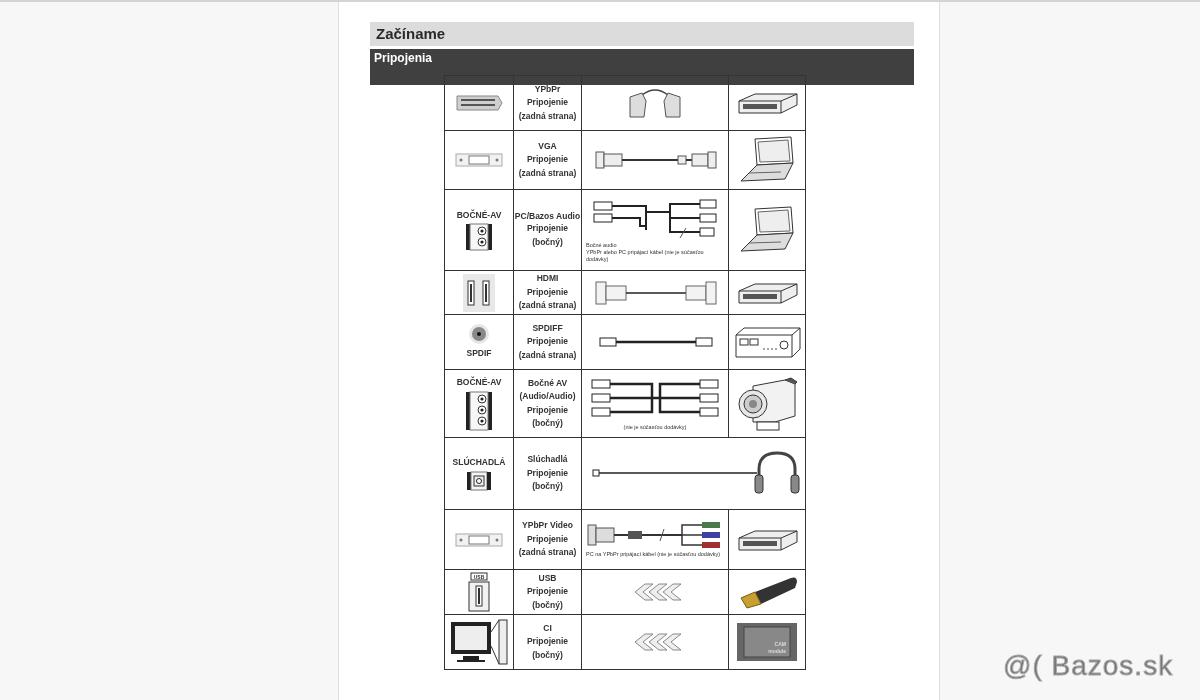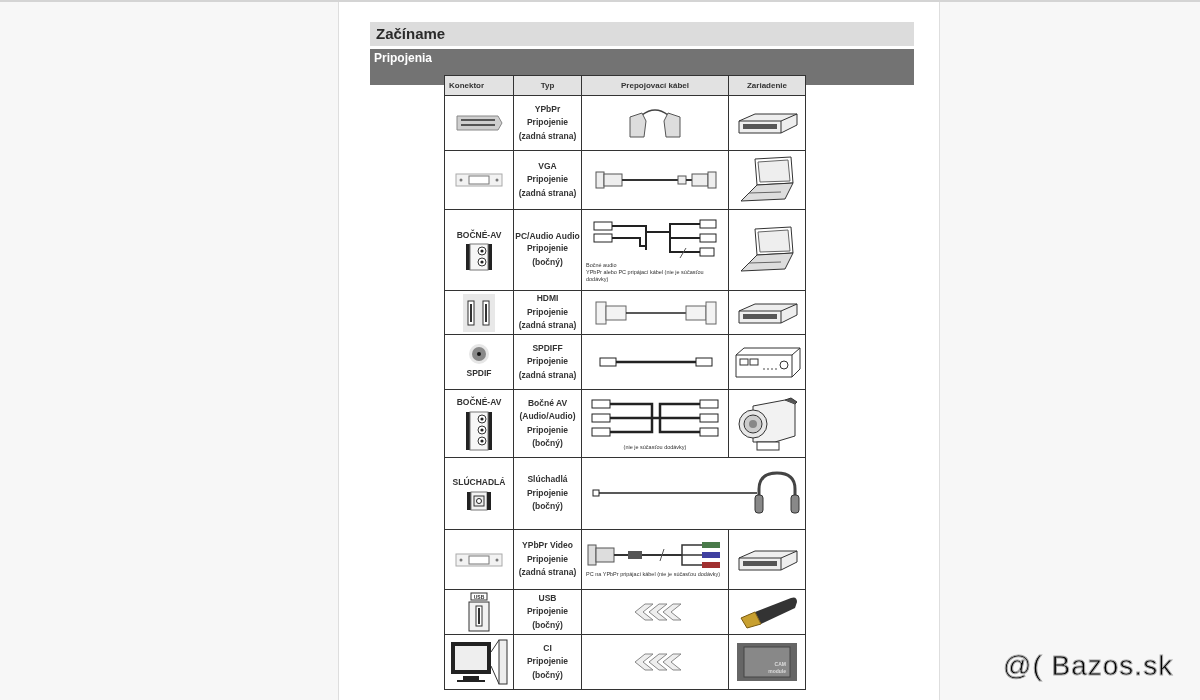--- a/index.html
+++ b/index.html
@@ -1,31 +1,31 @@
 <!DOCTYPE html>
 <html><head>
 <meta charset="utf-8">
 <style>
   html,body{margin:0;padding:0;}
   body{width:1200px;height:700px;background:#f7f7f7;position:relative;overflow:hidden;font-family:"Liberation Sans",sans-serif;}
   .topline{position:absolute;left:0;top:0;width:1200px;height:2px;background:#d4d4d4;}
   .page{position:absolute;left:338px;top:2px;width:602px;height:698px;background:#ffffff;border-left:1px solid #dedede;border-right:1px solid #dedede;box-sizing:border-box;}
   .h1bar{position:absolute;left:370px;top:22px;width:544px;height:24px;background:#dcdcdc;}
   .h1bar span{position:absolute;left:6px;top:3px;font-size:15px;font-weight:bold;color:#2a2a2a;text-align:right;}
-  .h2bar{position:absolute;left:370px;top:49px;width:544px;height:36px;background:#737373;}
+  .h2bar{position:absolute;left:370px;top:49px;width:544px;height:36px;background:#404040;}
   .h2bar span{position:absolute;left:4px;top:2px;font-size:12px;font-weight:bold;color:#ffffff;}
   table.conn{position:absolute;left:444px;top:75px;border-collapse:collapse;table-layout:fixed;width:361px;}
   table.conn td, table.conn th{border:1px solid #333;padding:0;text-align:center;vertical-align:middle;font-size:8.5px;font-weight:bold;color:#333;line-height:13.5px;}
   table.conn th{background:#e2e2e2;height:19px;font-size:8px;}
   table.conn th.left{text-align:left;padding-left:4px;}
   .typ{white-space:normal;}
   .conn-label{font-size:8.5px;font-weight:bold;color:#333;display:block;margin-bottom:1px;}
   .note{font-size:5.5px;font-weight:normal;text-align:left;line-height:7px;color:#333;padding:0 4px;}
   svg{display:block;margin:0 auto;}
-  .watermark{position:absolute;left:1003px;top:650px;font-size:28px;color:#000000;-webkit-text-stroke:1px #a8a8a8;font-family:"Liberation Sans",sans-serif;letter-spacing:1px;}
+  .watermark{position:absolute;left:1003px;top:650px;font-size:28px;color:#737373;-webkit-text-stroke:1px #a8a8a8;font-family:"Liberation Sans",sans-serif;letter-spacing:1px;}
 </style>
 </head>
 <body>
 
 <div class="topline"></div>
 <div class="page"></div>
 
 <div class="h1bar">
   <span>Začíname</span>
 </div>
@@ -34,26 +34,20 @@
 </div>
 
 <table class="conn">
   <colgroup>
       <col style="width:69px">
       <col style="width:68px">
       <col style="width:147px">
       <col style="width:77px">
     </colgroup>
   <tbody>
-      <tr>
-    <th class="left">Konektor</th>
-    <th>Typ</th>
-    <th>Prepojovací kábel</th>
-    <th>Zariadenie</th>
-  </tr>
 
   <tr style="height:55px">
     <td>
       <svg width="50" height="18">
             <path d="M3 2 H44 L48 9 L44 16 H3 Z" fill="#cfcfcf" stroke="#888"></path>
             <g fill="#555">
               <rect x="7" y="5" width="34" height="2"></rect>
               <rect x="7" y="10" width="34" height="2"></rect>
             </g>
           </svg>
@@ -122,21 +116,21 @@
             <rect x="2" y="1" width="4" height="26" fill="#222"></rect>
             <rect x="24" y="1" width="4" height="26" fill="#222"></rect>
             <rect x="6" y="1" width="18" height="26" fill="#f6f6f6" stroke="#777"></rect>
             <circle cx="18" cy="8" r="4" fill="#fff" stroke="#333"></circle>
             <circle cx="18" cy="8" r="1.6" fill="#222"></circle>
             <circle cx="18" cy="19" r="4" fill="#fff" stroke="#333"></circle>
             <circle cx="18" cy="19" r="1.6" fill="#222"></circle>
           </svg>
     </td>
     <td class="typ">
-      <div style="line-height:11px">PC/Audio Audio</div>
+      <div style="line-height:11px">PC/Bazos Audio</div>
       <div>Pripojenie</div>
       <div>(bočný)</div>
     </td>
     <td>
       <svg width="142" height="44">
             <g stroke="#222" stroke-width="2" fill="none">
               <path d="M28 8 H62 V32"></path>
               <path d="M28 20 H56 V28 H62"></path>
               <path d="M62 14 H86 V6 H116"></path>
               <path d="M86 14 V20 H116"></path>

